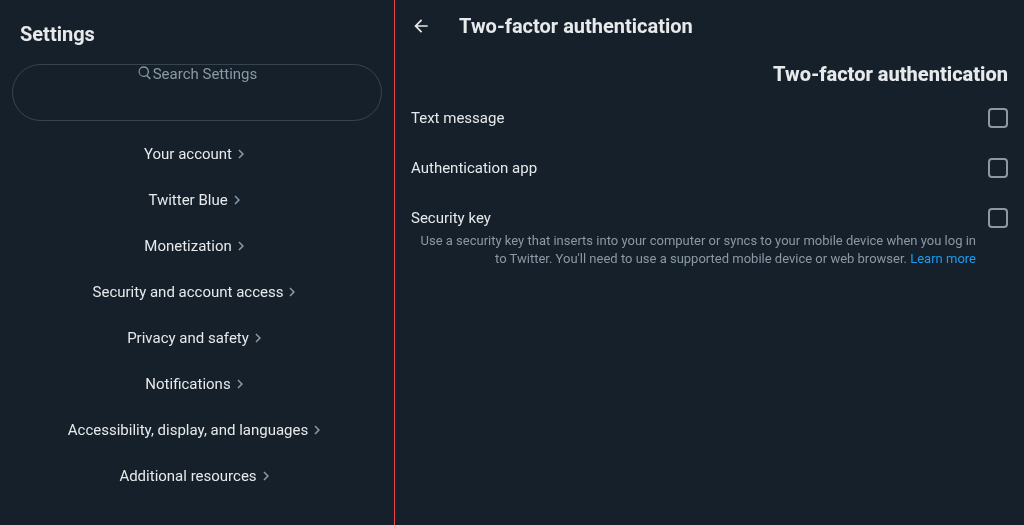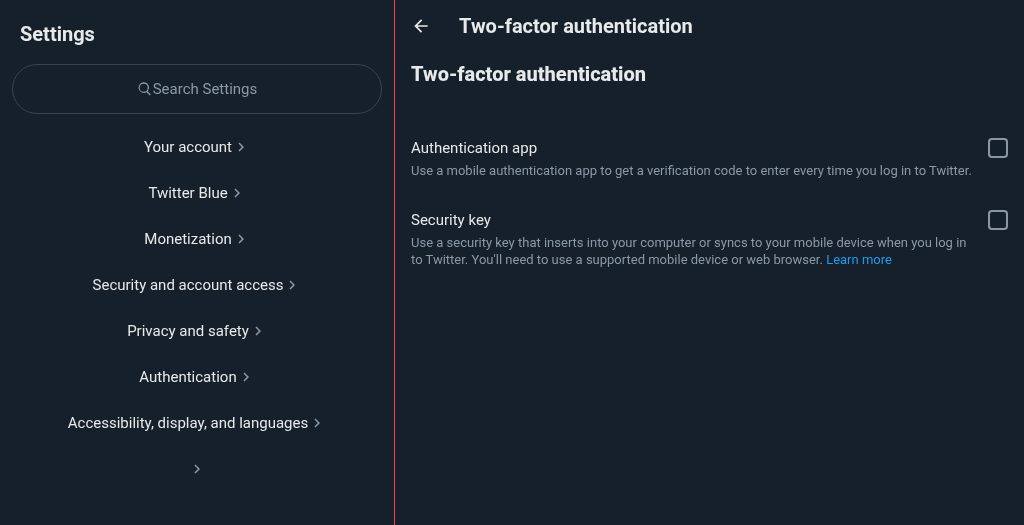--- a/index.html
+++ b/index.html
@@ -20,26 +20,25 @@
     .sidebar-title {
       font-size: 20px;
       font-weight: 700;
       padding: 18px 16px 12px 16px;
     }
     .search-container {
       padding: 6px 8px 10px 8px;
     }
     .search-box {
       display: flex;
-      align-items: center;
       justify-content: center;
       gap: 0;
       border: 1px solid #38444d;
       border-radius: 999px;
-      height: 50px;
+      height: 57px;
       color: #8b98a5;
       font-size: 15px;
     }
     .search-icon {
       width: 16px;
       height: 16px;
       fill: #8b98a5;
     }
     .sidebar-items { }
     .sidebar-item {
@@ -52,20 +51,21 @@
       cursor: pointer;
     }
     .chevron-icon {
       width: 18px;
       height: 18px;
       fill: #8b98a5;
     }
     .main {
       flex: 1;
       padding: 0;
+      text-align: right;
     }
     .topbar {
       display: flex;
       align-items: center;
       gap: 28px;
       padding: 14px 16px 6px 16px;
     }
     .back-arrow {
       width: 20px;
       height: 20px;
@@ -154,58 +154,62 @@
           <path d="M8.59 16.59L13.17 12 8.59 7.41 10 6l6 6-6 6z"></path>
         </svg>
     </div>
     <div class="sidebar-item">
       <span>Privacy and safety</span>
       <svg class="chevron-icon" viewBox="0 0 24 24">
           <path d="M8.59 16.59L13.17 12 8.59 7.41 10 6l6 6-6 6z"></path>
         </svg>
     </div>
     <div class="sidebar-item">
-      <span>Authentication</span>
+      <span>Notifications</span>
       <svg class="chevron-icon" viewBox="0 0 24 24">
           <path d="M8.59 16.59L13.17 12 8.59 7.41 10 6l6 6-6 6z"></path>
         </svg>
     </div>
     <div class="sidebar-item">
       <span>Accessibility, display, and languages</span>
       <svg class="chevron-icon" viewBox="0 0 24 24">
           <path d="M8.59 16.59L13.17 12 8.59 7.41 10 6l6 6-6 6z"></path>
         </svg>
     </div>
     <div class="sidebar-item">
+      <span>Additional resources</span>
       <svg class="chevron-icon" viewBox="0 0 24 24">
           <path d="M8.59 16.59L13.17 12 8.59 7.41 10 6l6 6-6 6z"></path>
         </svg>
     </div>
   </div>
 </div>
 
 <div class="main">
   <div class="topbar">
     <svg class="back-arrow" viewBox="0 0 24 24">
         <path d="M20 11H7.83l5.59-5.59L12 4l-8 8 8 8 1.41-1.41L7.83 13H20z"></path>
       </svg>
     <div class="topbar-title">Two-factor authentication</div>
   </div>
 
   <div class="page-heading">Two-factor authentication</div>
 
   <div class="option">
+    <div class="option-header">
+      <div class="option-title">Text message</div>
+      <div class="checkbox"></div>
+    </div>
   </div>
 
   <div class="option">
     <div class="option-header">
       <div class="option-title">Authentication app</div>
       <div class="checkbox"></div>
     </div>
-    <div class="option-desc">Use a mobile authentication app to get a verification code to enter every time you log in to Twitter.</div>
   </div>
 
   <div class="option">
     <div class="option-header">
       <div class="option-title">Security key</div>
       <div class="checkbox"></div>
     </div>
     <div class="option-desc"><span>Use a security key that inserts into your computer or syncs to your mobile device when you log in to Twitter. You'll need to use a supported mobile device or web browser. </span><span class="learn-more">Learn more</span></div>
   </div>
 </div>

